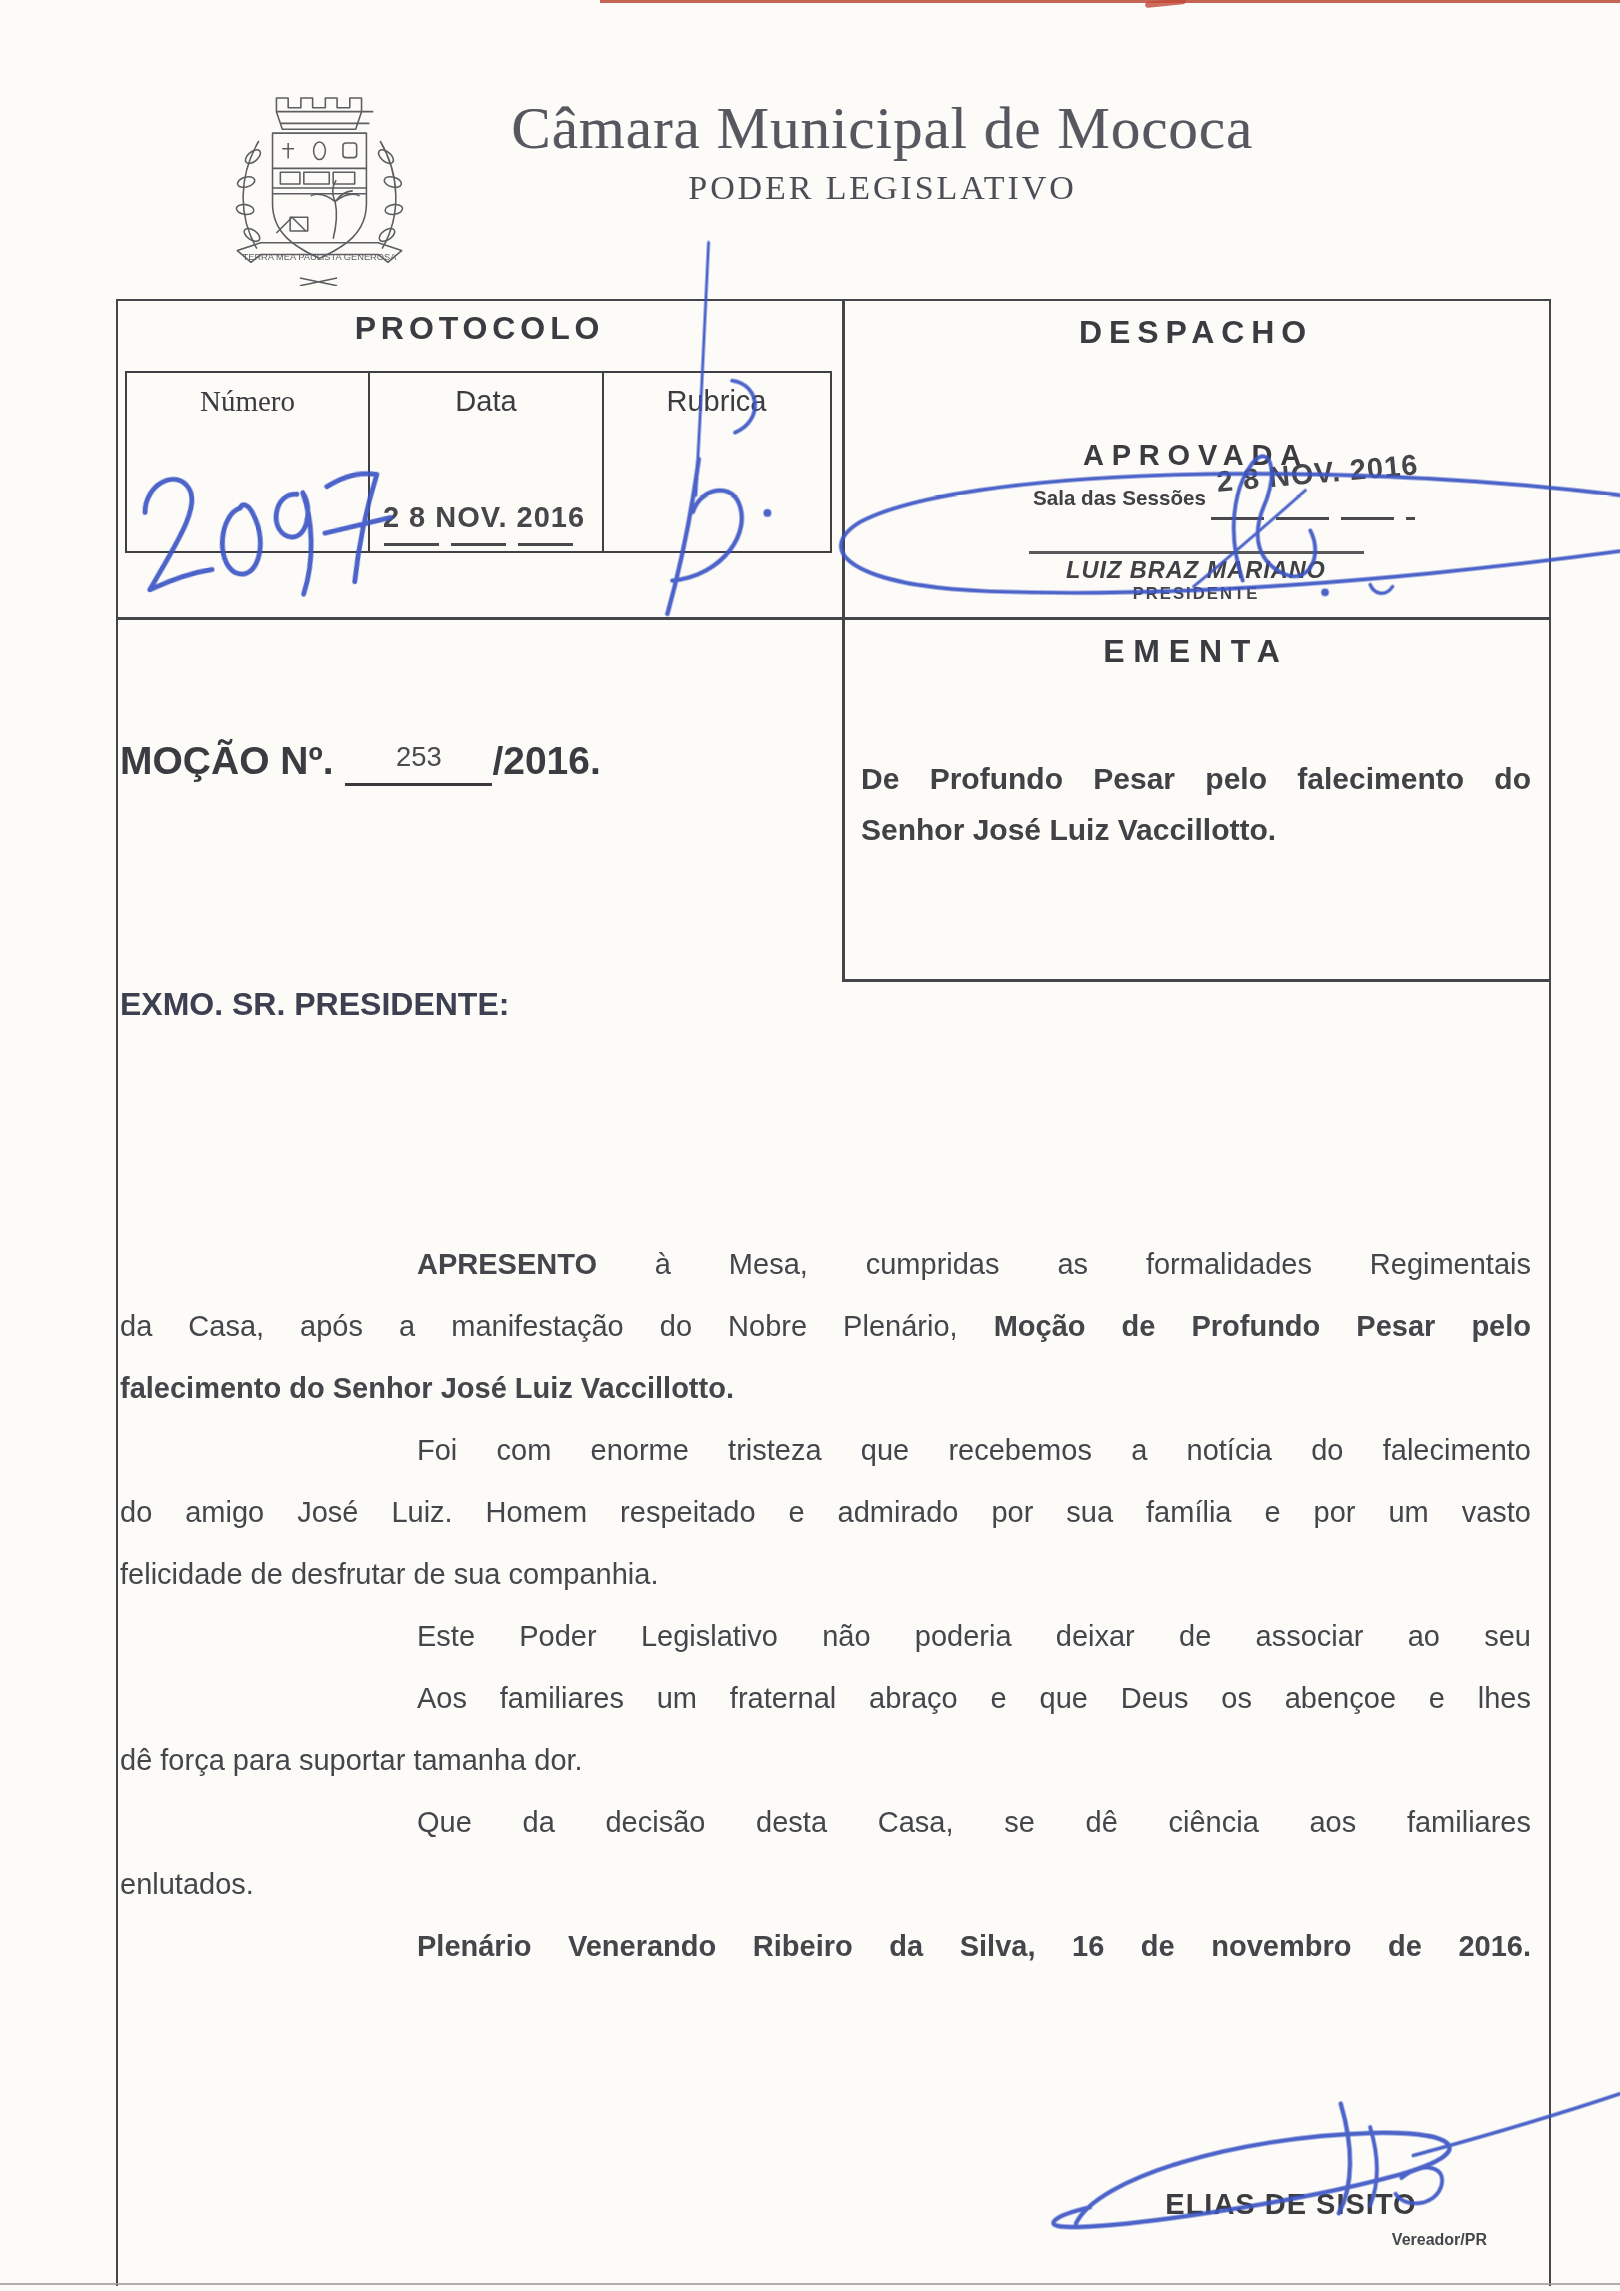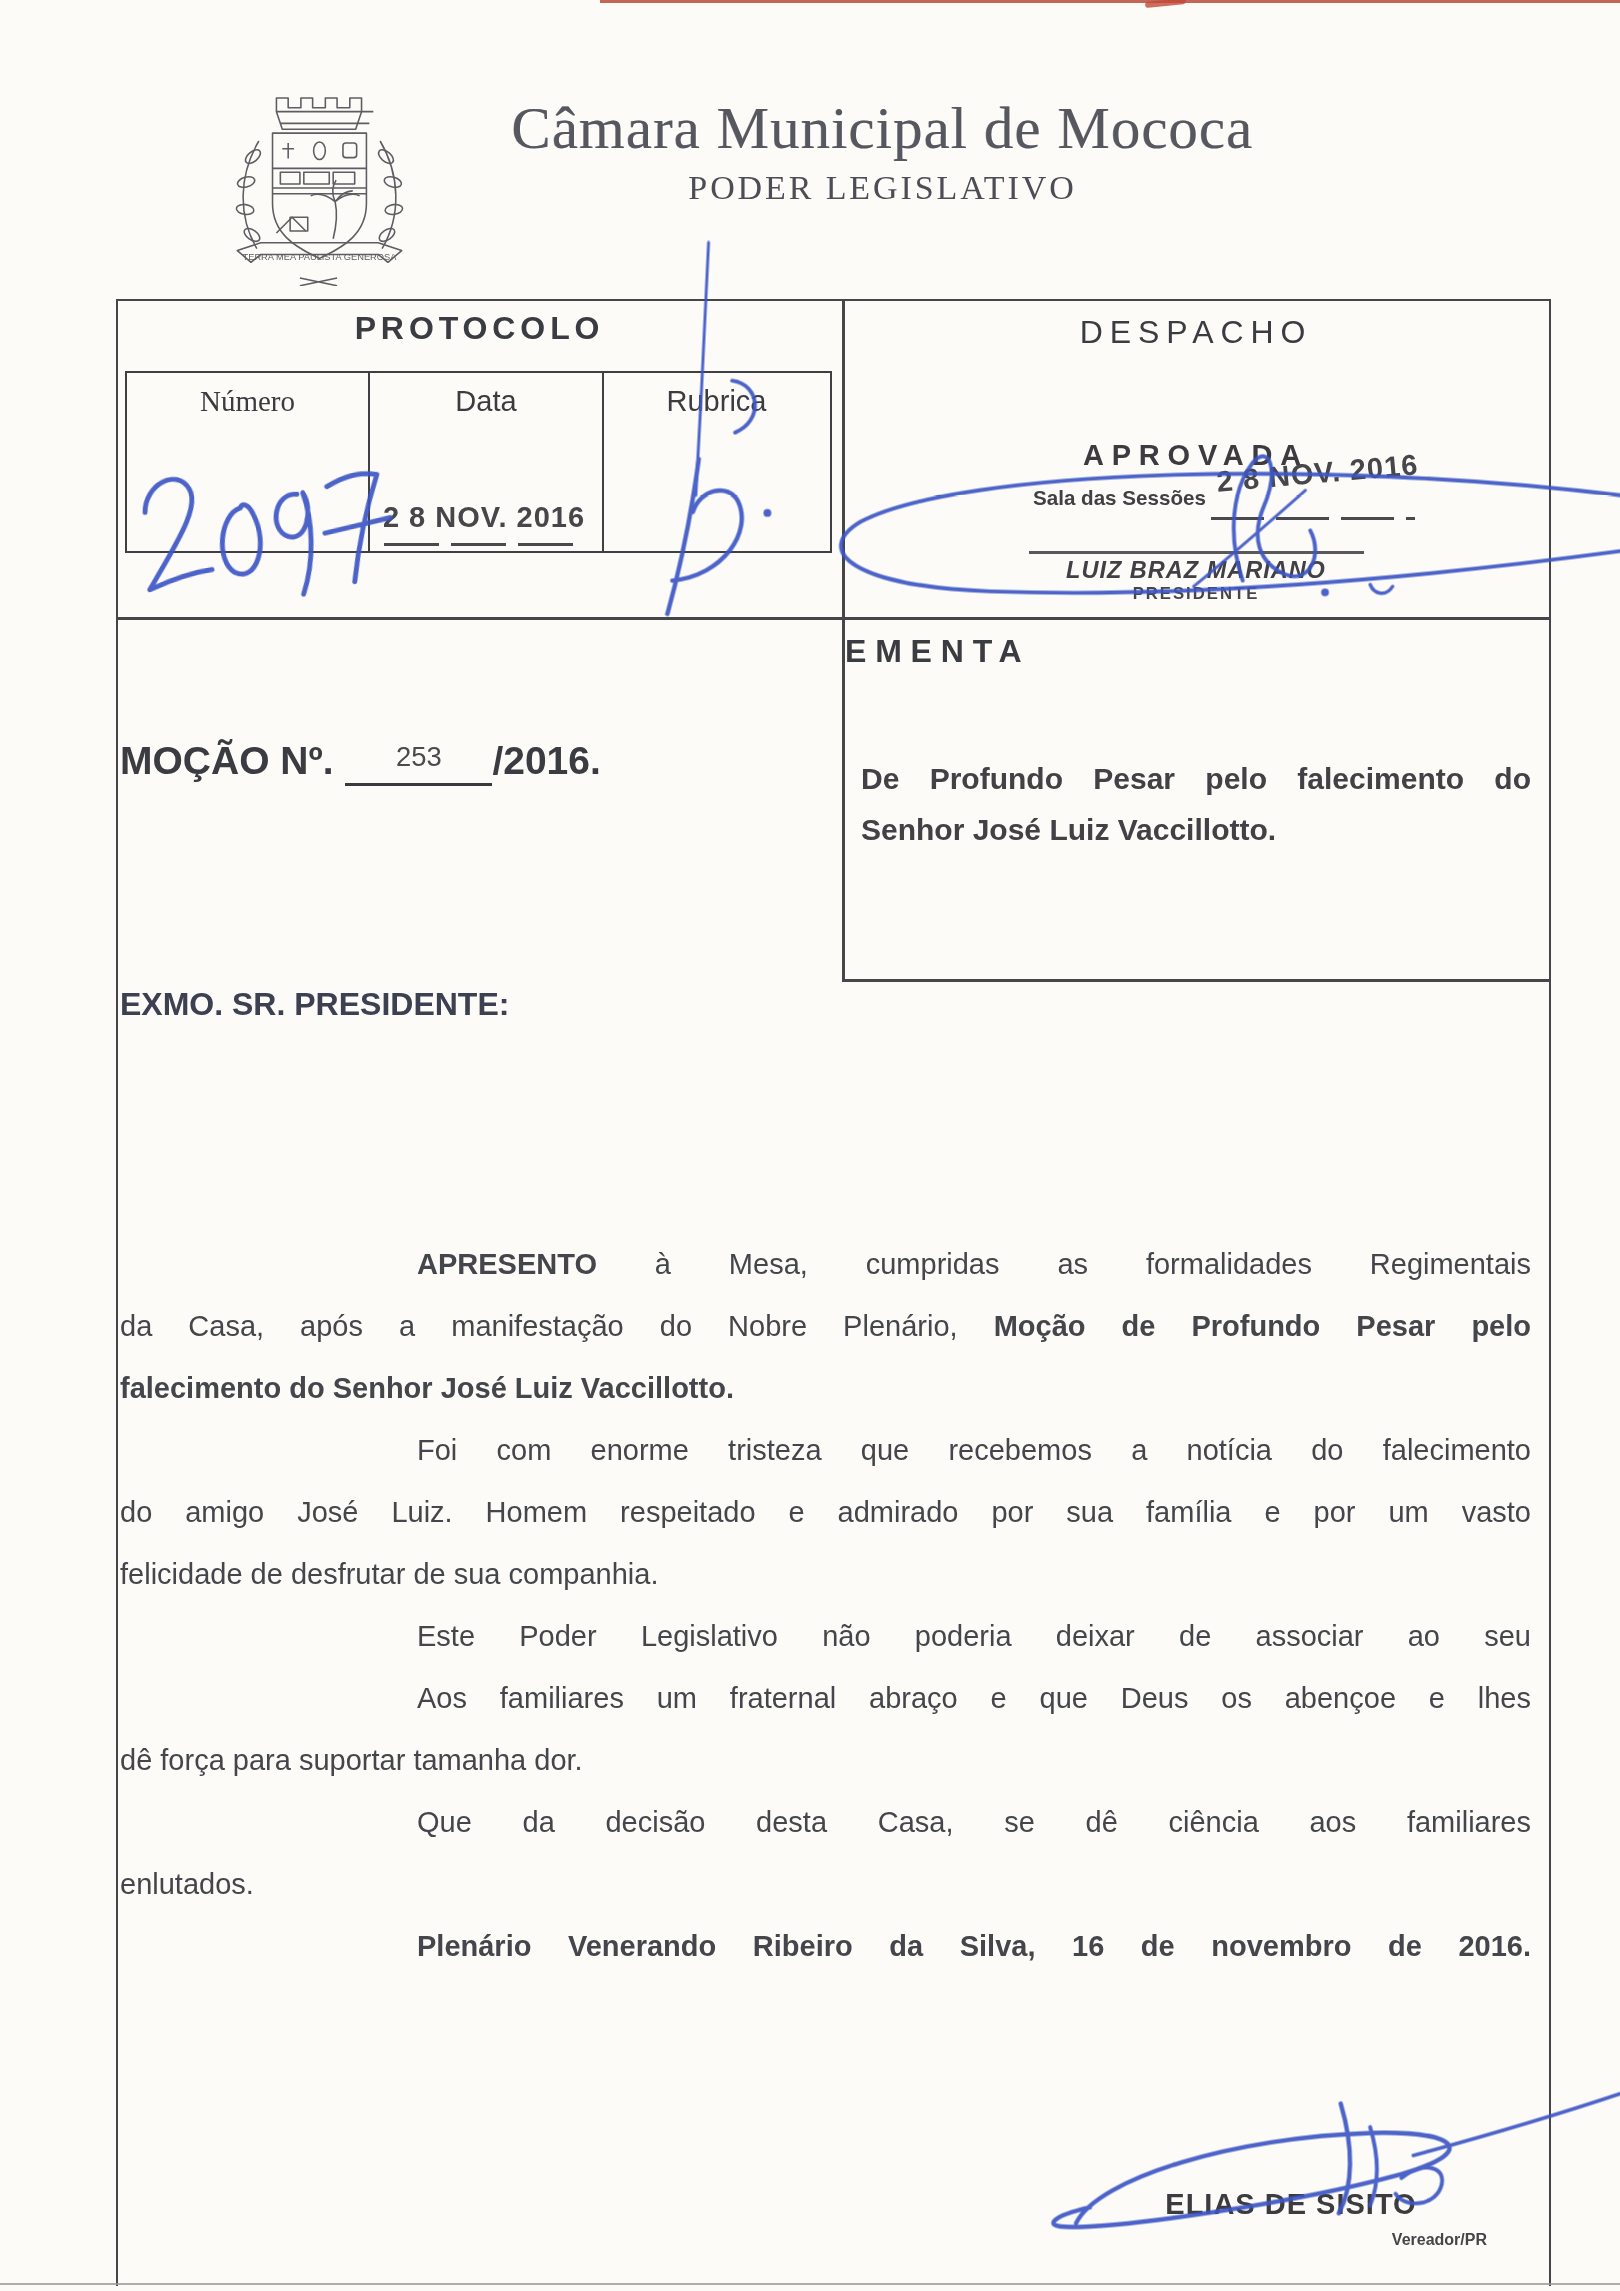--- a/index.html
+++ b/index.html
@@ -29,21 +29,21 @@
     border-left:2.9px solid #45454a;border-right:2.9px solid #45454a;border-top:2.9px solid #45454a;}
   .vdiv1{left:842px;top:299px;width:2.9px;height:321px;background:#45454a;}
   .hline632{left:116px;top:617px;width:1434px;height:2.9px;background:#45454a;}
   .ementa-left{left:842px;top:619px;width:2.9px;height:363px;background:#45454a;}
   .ementa-bottom{left:842px;top:979px;width:708px;height:2.9px;background:#45454a;}
   .bottomline{left:0;top:2283px;width:1620px;height:2px;background:#9a9a96;opacity:.8;}
   
   .proto-title{left:125px;top:310px;width:709px;text-align:center;
     font-weight:bold;font-size:32px;letter-spacing:4.9px;color:#3b3c41;}
   .desp-title{left:845px;top:314px;width:702px;text-align:center;
-    font-weight:normal;font-size:32px;letter-spacing:6.9px;color:#3b3c41;}
+    font-weight:bold;font-size:32px;letter-spacing:6.9px;color:#3b3c41;}
   .ptable{left:125px;top:371px;width:703px;height:178px;border:2.9px solid #3f3f44;}
   .pcol1{left:0;top:0;width:243px;height:100%;border-right:2.9px solid #3f3f44;box-sizing:border-box;font-family:Liberation Serif, serif;}
   .pcol2{left:243px;top:0;width:234px;height:100%;border-right:2.9px solid #3f3f44;box-sizing:border-box;}
   .phead{position:absolute;top:11.8px;width:100%;text-align:center;font-size:29px;color:#3b3b40;}
   .stamp-date{left:380px;top:501px;width:208px;text-align:center;
     font-weight:bold;font-size:29px;letter-spacing:1px;color:#46464b;white-space:nowrap;}
   .stamp-date-ul{left:384px;top:543px;width:196px;height:2.9px;
     background:repeating-linear-gradient(90deg,#4a4a4e 0 55px,transparent 55px 67px);}
   
   .aprovada{left:845px;top:439px;width:702px;text-align:center;
@@ -57,21 +57,21 @@
   .luiz{left:941px;top:557px;width:510px;text-align:center;
     font-weight:bold;font-style:italic;font-size:23.5px;color:#404045;letter-spacing:1px;}
   .presid{left:941px;top:584px;width:510px;text-align:center;
     font-weight:bold;font-size:16.7px;letter-spacing:2px;color:#45454a;}
   
   .motion{left:120px;top:723px;height:63px;display:flex;align-items:flex-end;}
   .motion .lbl{font-weight:bold;font-size:39px;line-height:51px;color:#3b3c41;}
   .motion .numbox{width:147px;margin-left:11.8px;border-bottom:3.9px solid #3a3a3e;
     text-align:center;font-size:27.4px;line-height:45px;height:49px;color:#4a4a50;}
   
-  .ementa-title{left:845px;top:633px;width:702px;text-align:left;
+  .ementa-title{left:845px;top:633px;width:702px;text-align:center;
     font-weight:bold;font-size:32px;letter-spacing:8.8px;color:#3b3c41;}
   .ementa-text{left:861px;top:753px;width:670px;font-weight:bold;font-size:30px;
     line-height:51px;color:#414146;text-align:justify;}
   
   .salutation{left:120px;top:986px;font-weight:bold;font-size:32px;color:#3c4050;}
   .body{left:120px;top:1233px;width:1411px;font-size:29px;color:#45464b;}
   .bl{height:62px;line-height:62px;white-space:normal;}
   .jl{text-align:justify;text-align-last:justify;}
   .ll{text-align:left;}
   .ind{padding-left:297px;}

